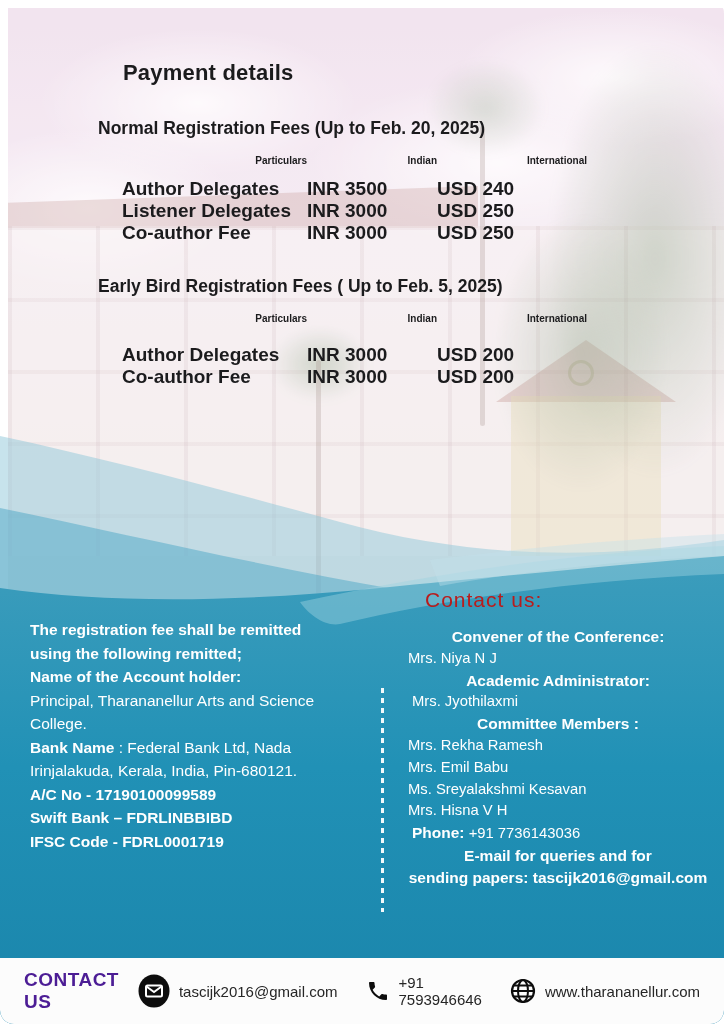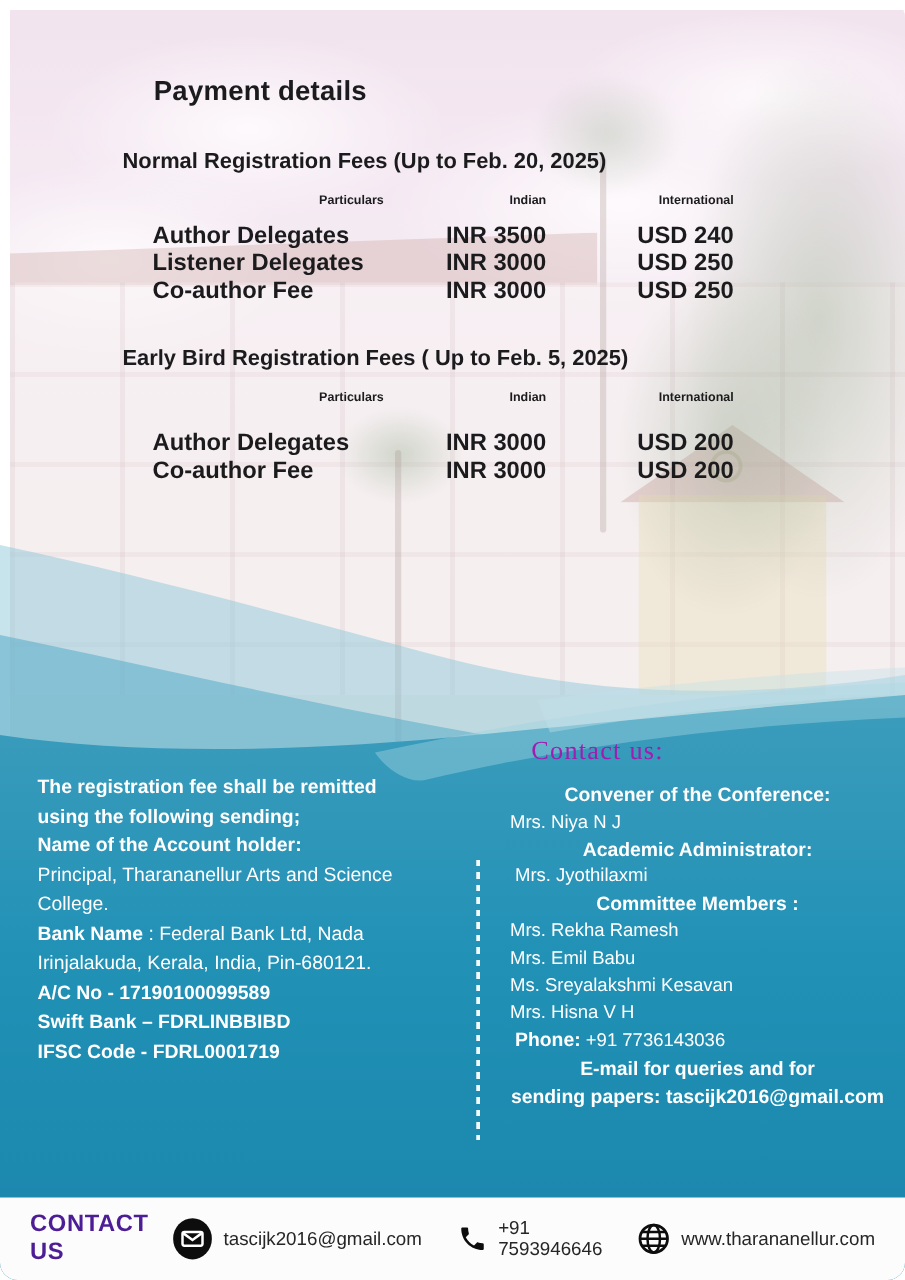--- a/index.html
+++ b/index.html
@@ -44,23 +44,23 @@
   .content{position:absolute;inset:0;z-index:3;color:#1b1b1d;}
   .payment-title{position:absolute;left:123px;top:60px;font-size:22px;font-weight:bold;letter-spacing:.2px;}
   .fee-section{position:absolute;left:0;width:724px;}
   .ns{top:118px;} .es{top:276px;}
   .fee-title{margin-left:98px;font-size:17.5px;font-weight:bold;}
   .fee-table{display:grid;grid-template-columns:215px 130px 150px;margin-left:92px;margin-top:16px;}
   .fh{font-size:10px;font-weight:bold;text-align:right;padding-bottom:12px;}
   .es .fh{padding-bottom:20px;}
   .fcell{font-size:19px;font-weight:bold;line-height:22px;}
   .fname{padding-left:30px;}
-  .fval{text-align:right;}
-  
-  .contact-heading{position:absolute;left:425px;top:588px;color:#a21caf;font-size:21px;letter-spacing:1px;font-weight:400;font-family:Liberation Serif, serif;}
+  .fval{text-align:left;}
+  
+  .contact-heading{position:absolute;left:425px;top:588px;color:#b91c1c;font-size:21px;letter-spacing:1px;font-weight:400;}
   .leftcol{position:absolute;left:30px;top:618px;width:345px;color:#ffffff;font-size:15.5px;line-height:23.5px;}
   .leftcol .b{font-weight:bold;}
   .rightcol{position:absolute;left:408px;top:626px;width:300px;color:#ffffff;font-size:14.8px;line-height:21.8px;}
   .rightcol .b{font-weight:bold;font-size:15.5px;text-align:center;}
   .ind{padding-left:4px;}
   .divider{position:absolute;left:381px;top:688px;width:3px;height:224px;
     background:repeating-linear-gradient(to bottom,rgba(255,255,255,.95) 0 5px,transparent 5px 10px);}
   
   .footer{position:absolute;left:0;right:0;bottom:0;height:66px;background:#fcfcfc;z-index:4;
     display:flex;align-items:center;padding:0 24px;}
@@ -148,21 +148,21 @@
         <div class="fcell fname">Co-author Fee</div>
         <div class="fcell fval">INR 3000</div>
         <div class="fcell fval">USD 200</div>
       </div>
     </div>
 
     <div class="contact-heading">Contact us:</div>
 
     <div class="leftcol">
       <div class="b">The registration fee shall be remitted</div>
-      <div class="b">using the following sending;</div>
+      <div class="b">using the following remitted;</div>
       <div class="b">Name of the Account holder:</div>
       <div>Principal, Tharananellur Arts and Science College.</div>
       <div><span class="b">Bank Name</span><span> : Federal Bank Ltd, Nada Irinjalakuda, Kerala, India, Pin-680121.</span></div>
       <div class="b">A/C No - 17190100099589</div>
       <div class="b">Swift Bank – FDRLINBBIBD</div>
       <div class="b">IFSC Code - FDRL0001719</div>
     </div>
 
     <div class="divider"></div>
 

